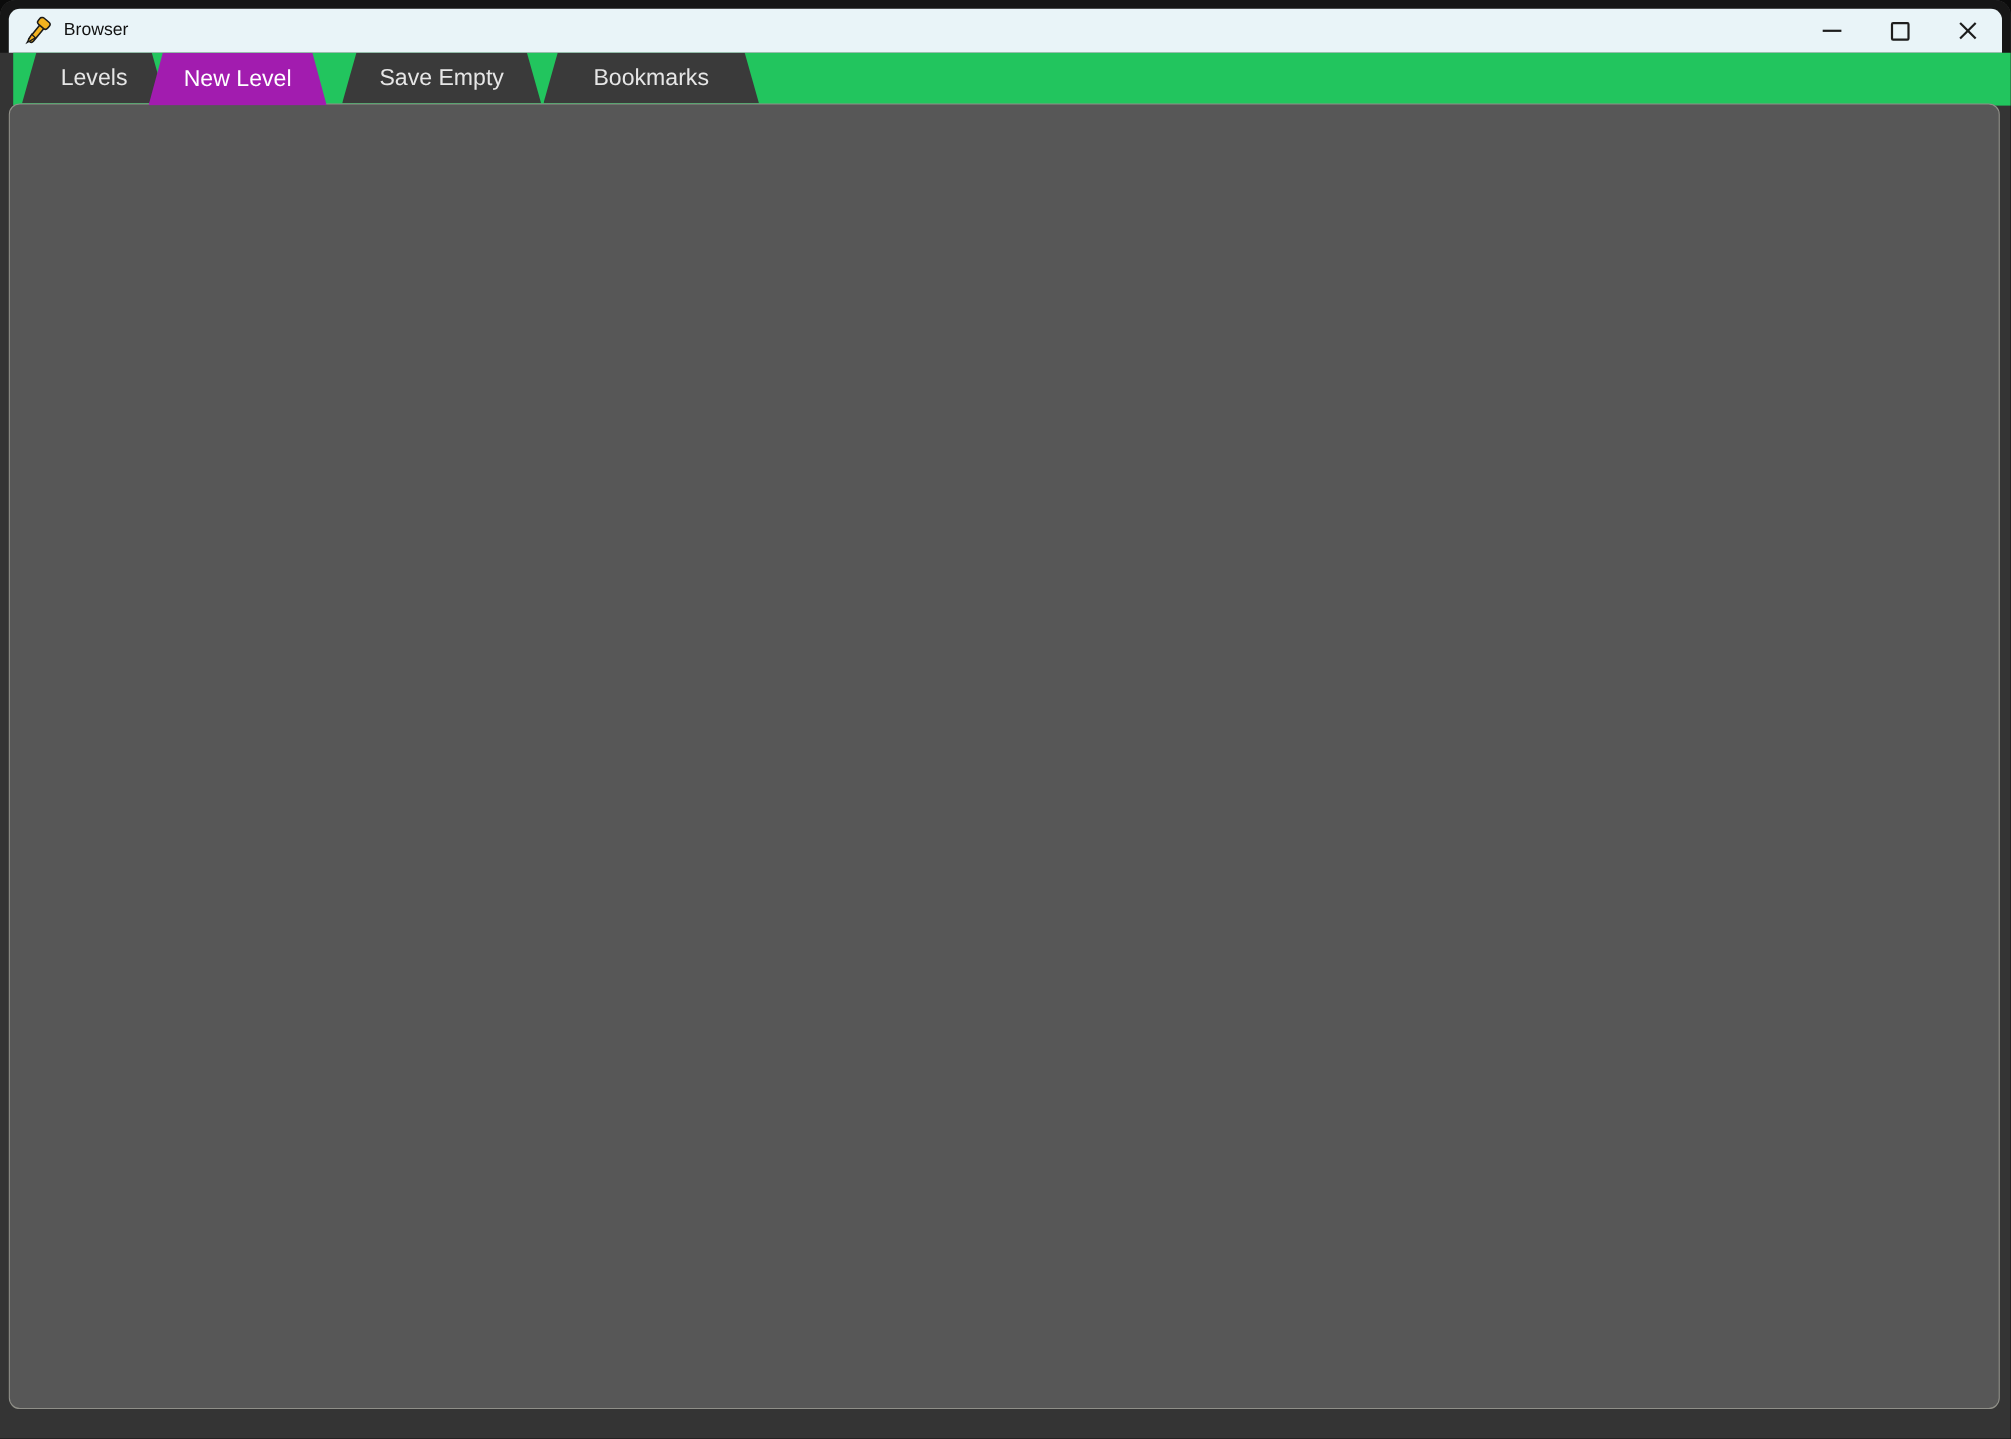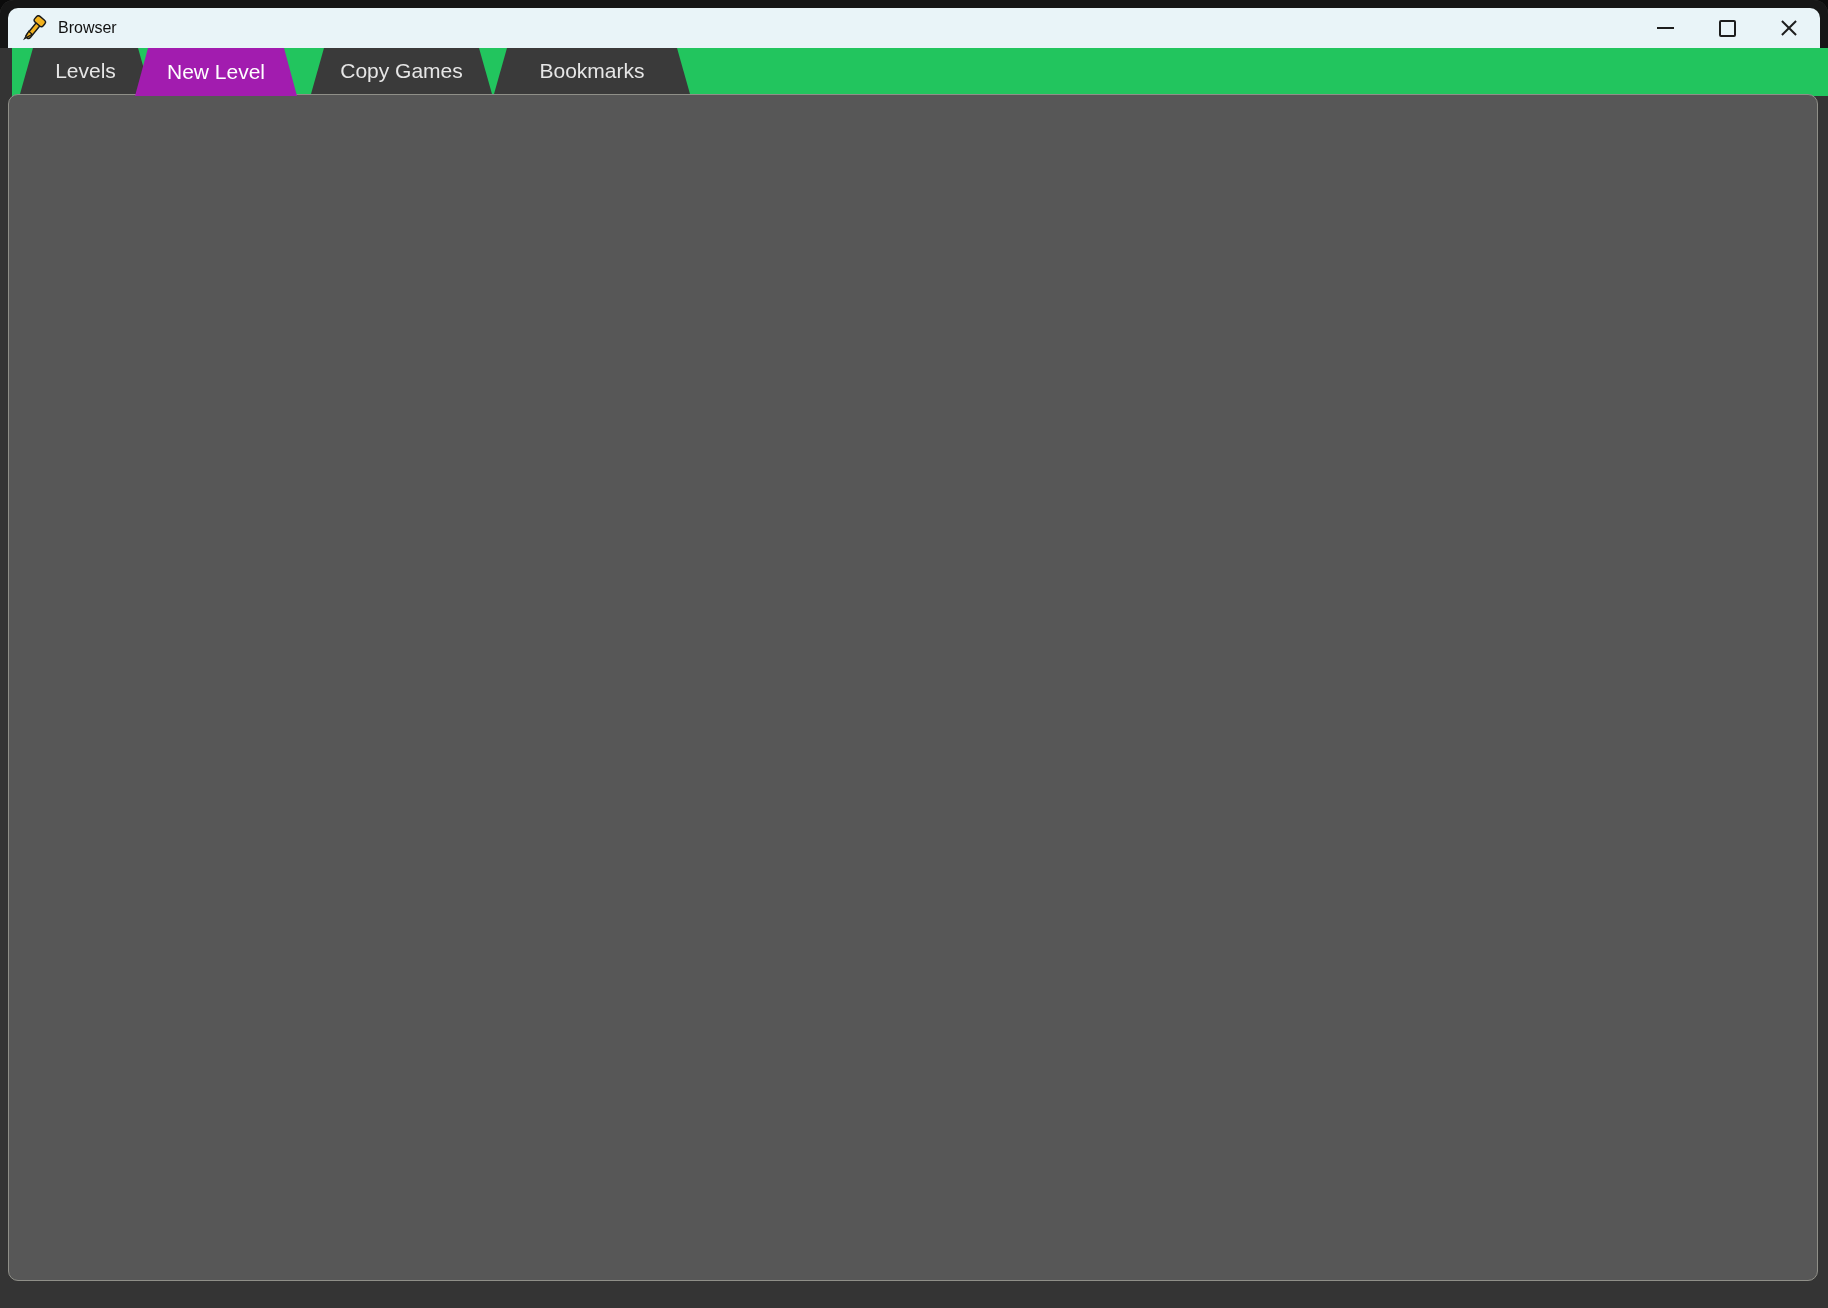--- a/index.html
+++ b/index.html
@@ -120,21 +120,21 @@
           </div>
       </div>
     </div>
   </div>
 
   <div class="tabbar">
     <div class="tab tab-levels">
         <span>Levels</span>
       </div>
     <div class="tab tab-save-games">
-        <span>Copy Games</span>
+        <span>Save Empty</span>
       </div>
     <div class="tab tab-bookmarks">
         <span>Bookmarks</span>
       </div>
   </div>
 
   <div class="panel"></div>
 
   <div class="tab active tab-new-level" style="position:absolute;top:48px;z-index:5;">
     <span>New Level</span>

